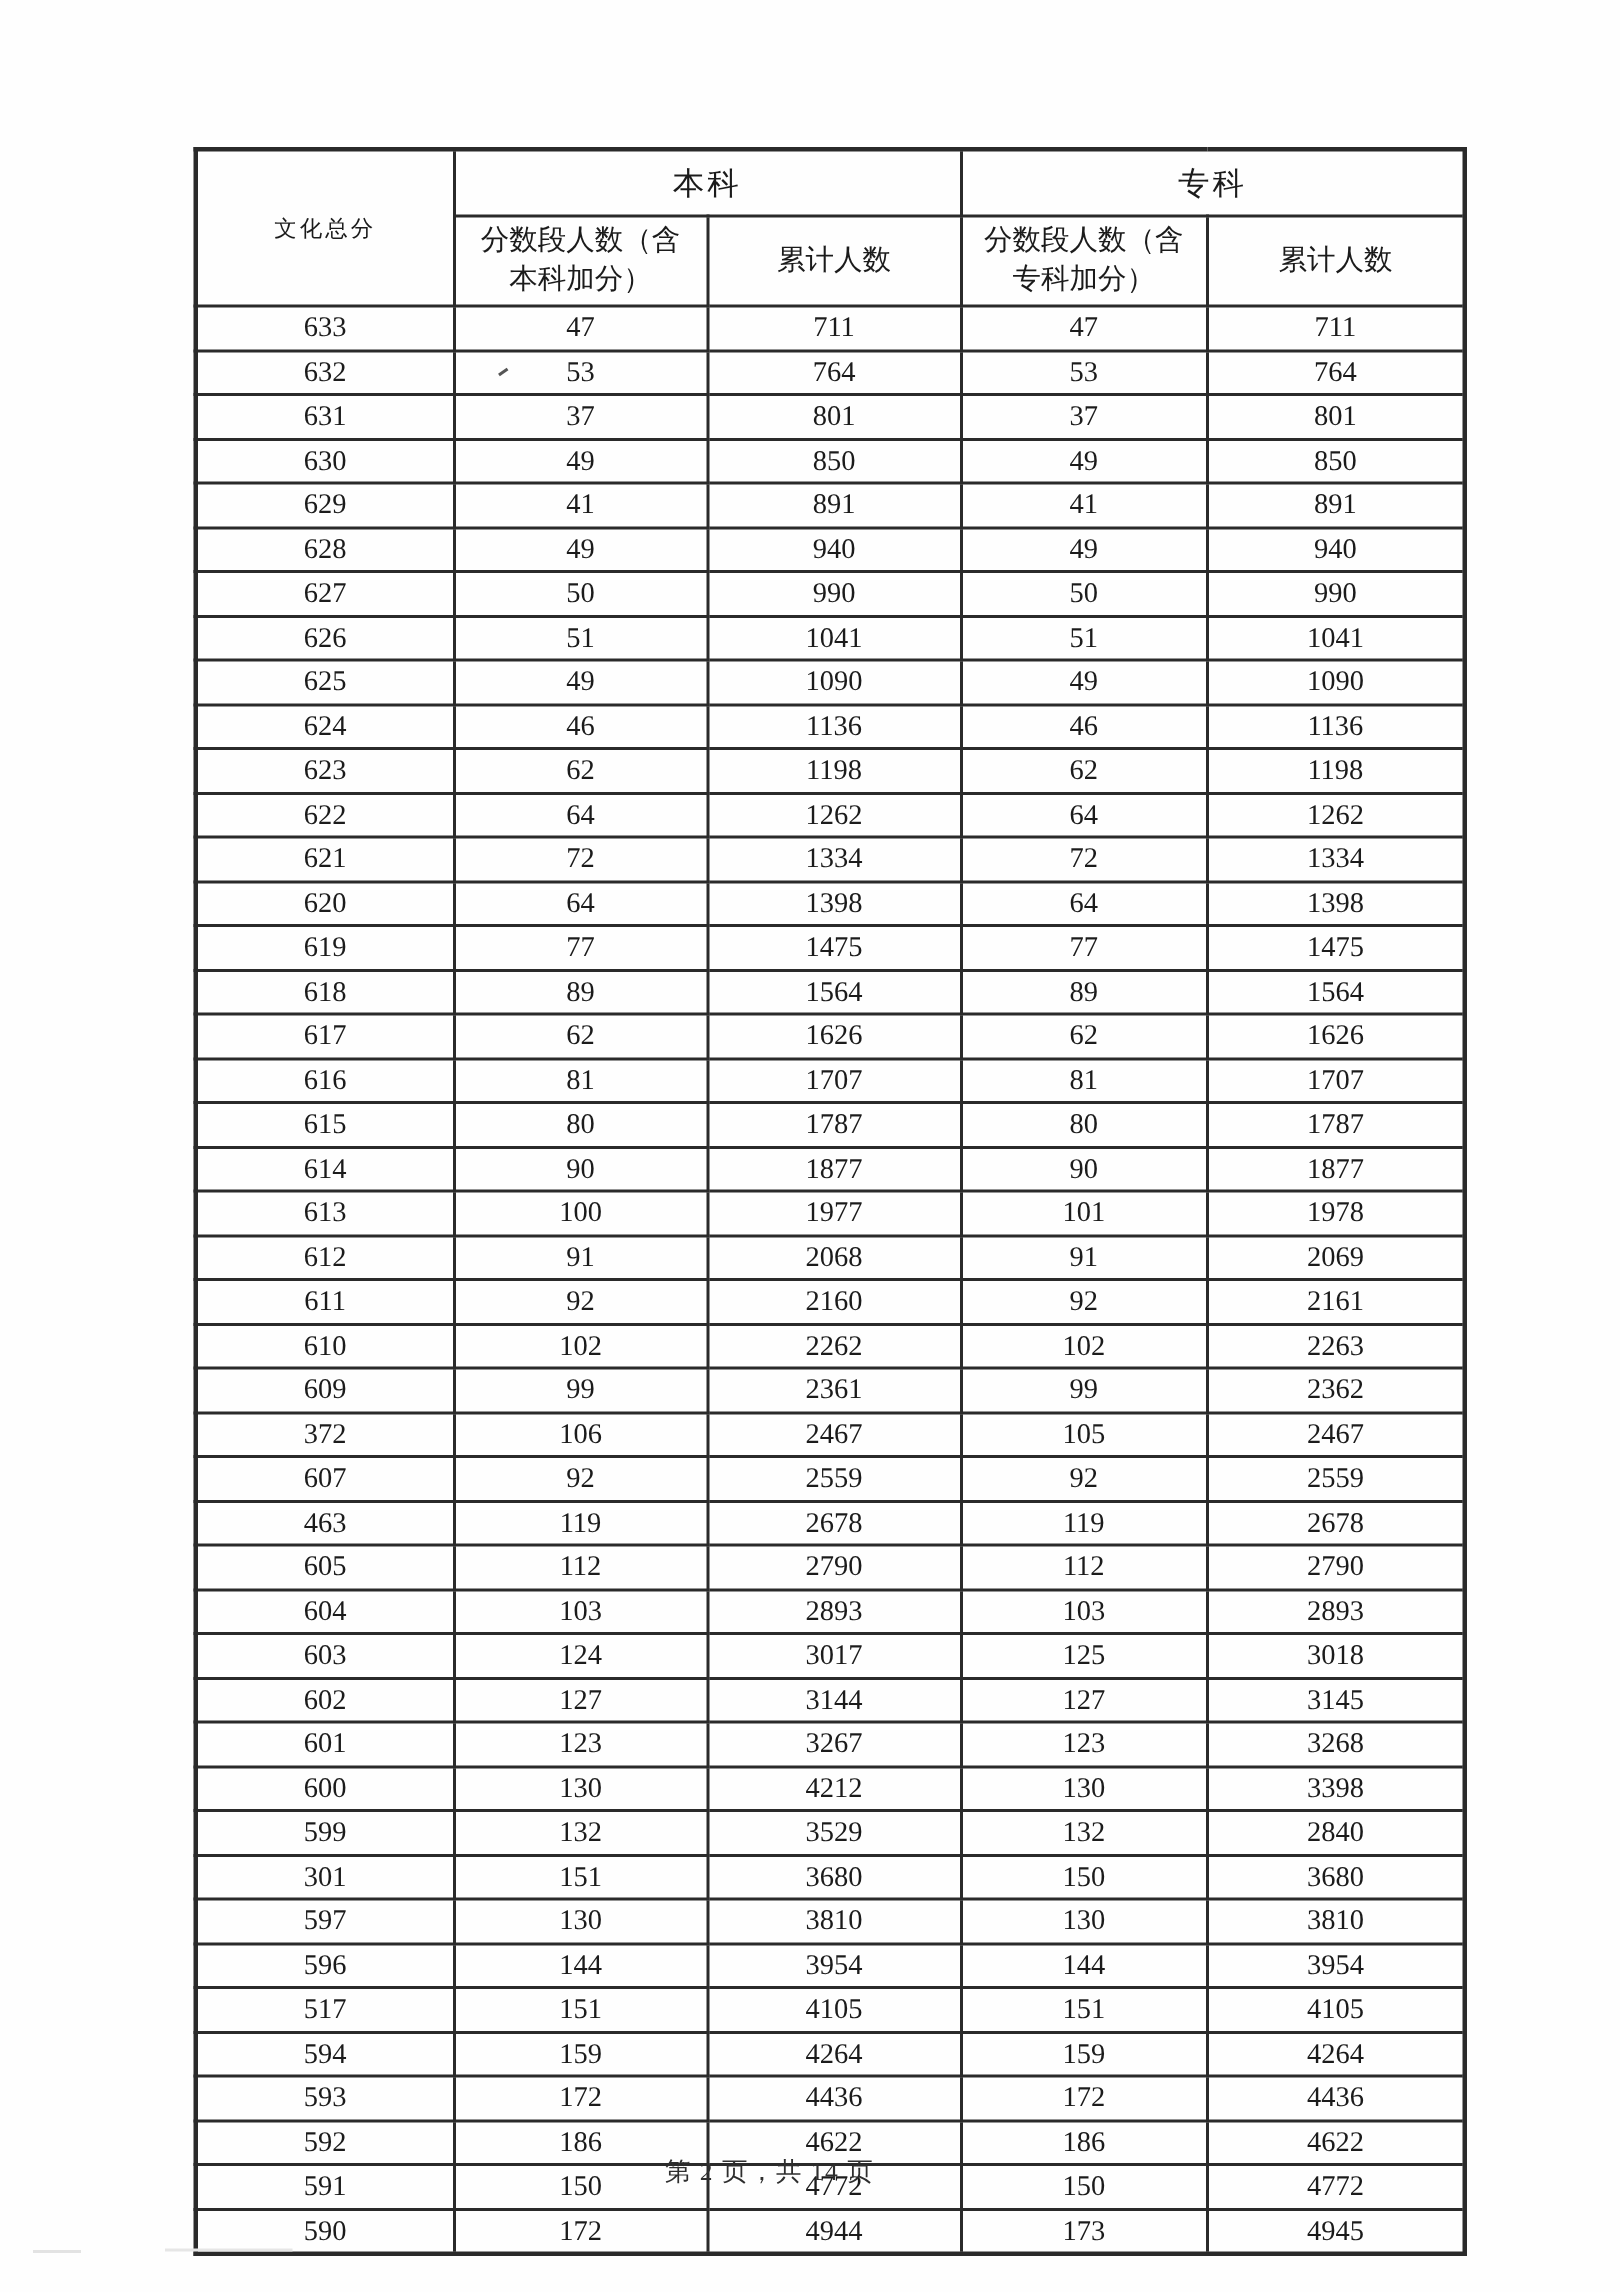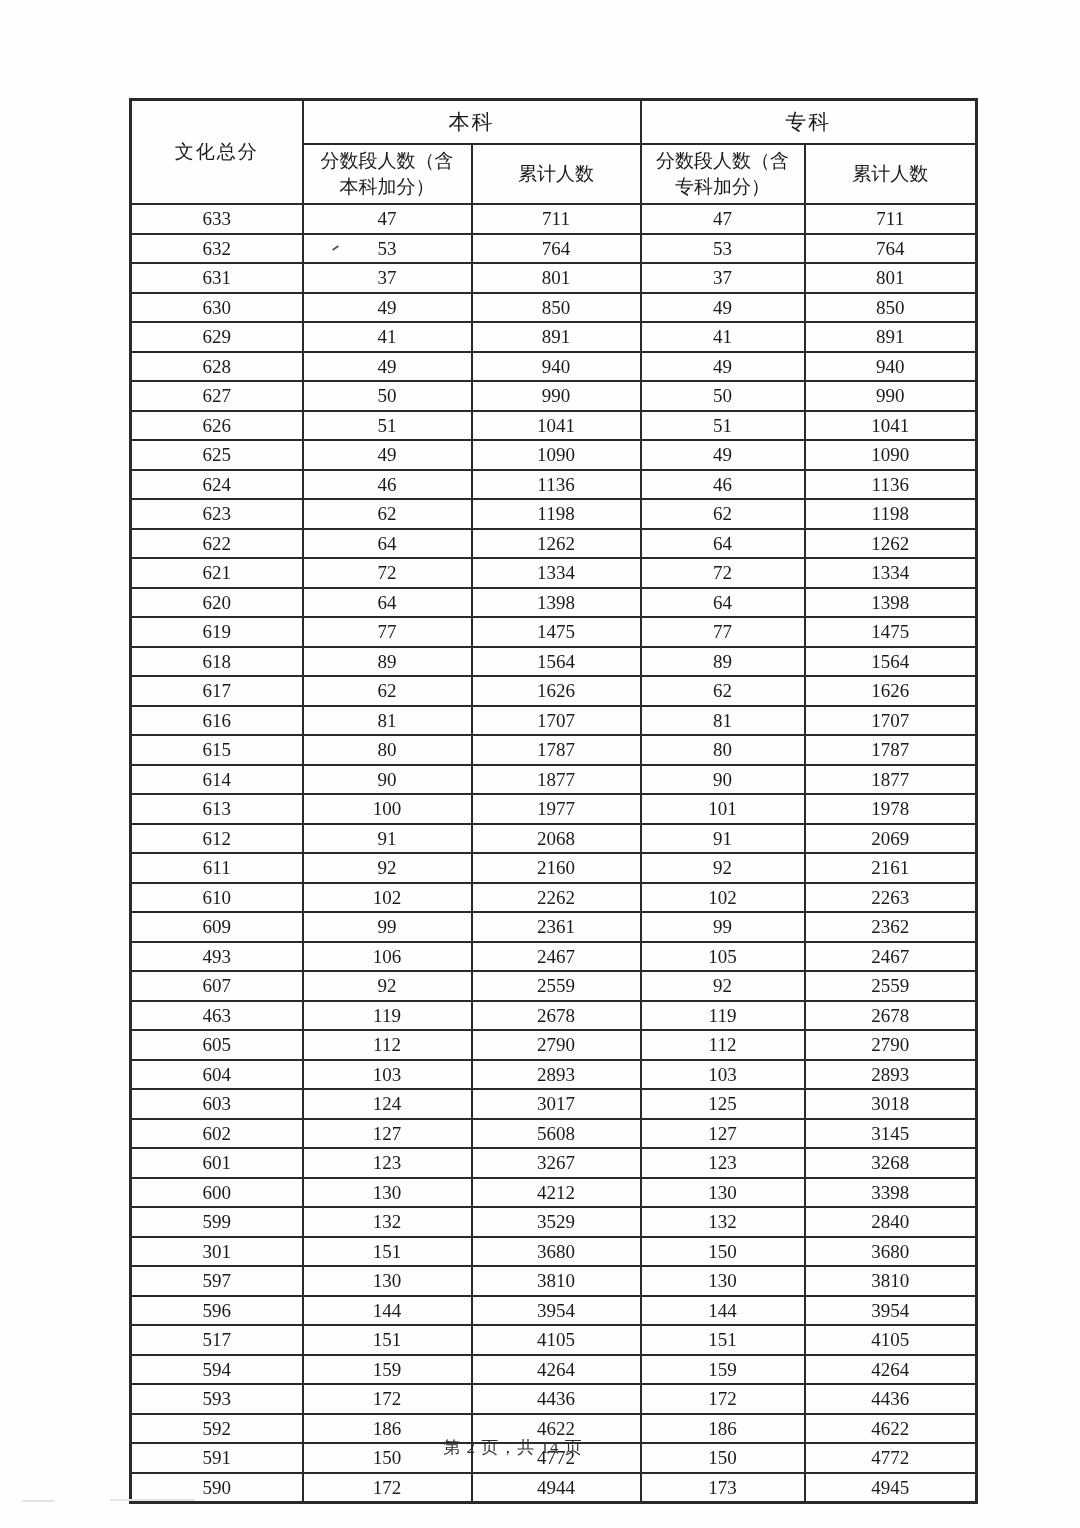--- a/index.html
+++ b/index.html
@@ -28,21 +28,21 @@
     padding: 0;
     font-weight: normal;
     overflow: hidden;
   }
   .score-table col.c1 { width: 172px; }
   .score-table col.c2 { width: 169px; }
   .score-table col.c3 { width: 169px; }
   .score-table col.c4 { width: 164px; }
   .score-table col.c5 { width: 172px; }
   th.group-head { height: 42px; font-size: 21px; letter-spacing: 2px; }
-  th.score-head { font-size: 19px; letter-spacing: 2px; }
+  th.score-head { font-size: 15px; letter-spacing: 2px; }
   th.sub-head { height: 58px; font-size: 19px; line-height: 1.38; padding: 0 8px; }
   tbody td { height: 27.5px; font-size: 19px; line-height: 1; }
   .page-footer {
     position: absolute;
     left: 129px;
     top: 1436px;
     width: 768px;
     text-align: center;
     font-size: 17px;
     color: #2e2e2e;
@@ -270,21 +270,21 @@
           <td>2263</td>
         </tr>
         <tr>
           <td>609</td>
           <td>99</td>
           <td>2361</td>
           <td>99</td>
           <td>2362</td>
         </tr>
         <tr>
-          <td>493</td>
+          <td>372</td>
           <td>106</td>
           <td>2467</td>
           <td>105</td>
           <td>2467</td>
         </tr>
         <tr>
           <td>607</td>
           <td>92</td>
           <td>2559</td>
           <td>92</td>
@@ -314,21 +314,21 @@
         <tr>
           <td>603</td>
           <td>124</td>
           <td>3017</td>
           <td>125</td>
           <td>3018</td>
         </tr>
         <tr>
           <td>602</td>
           <td>127</td>
-          <td>5608</td>
+          <td>3144</td>
           <td>127</td>
           <td>3145</td>
         </tr>
         <tr>
           <td>601</td>
           <td>123</td>
           <td>3267</td>
           <td>123</td>
           <td>3268</td>
         </tr>

